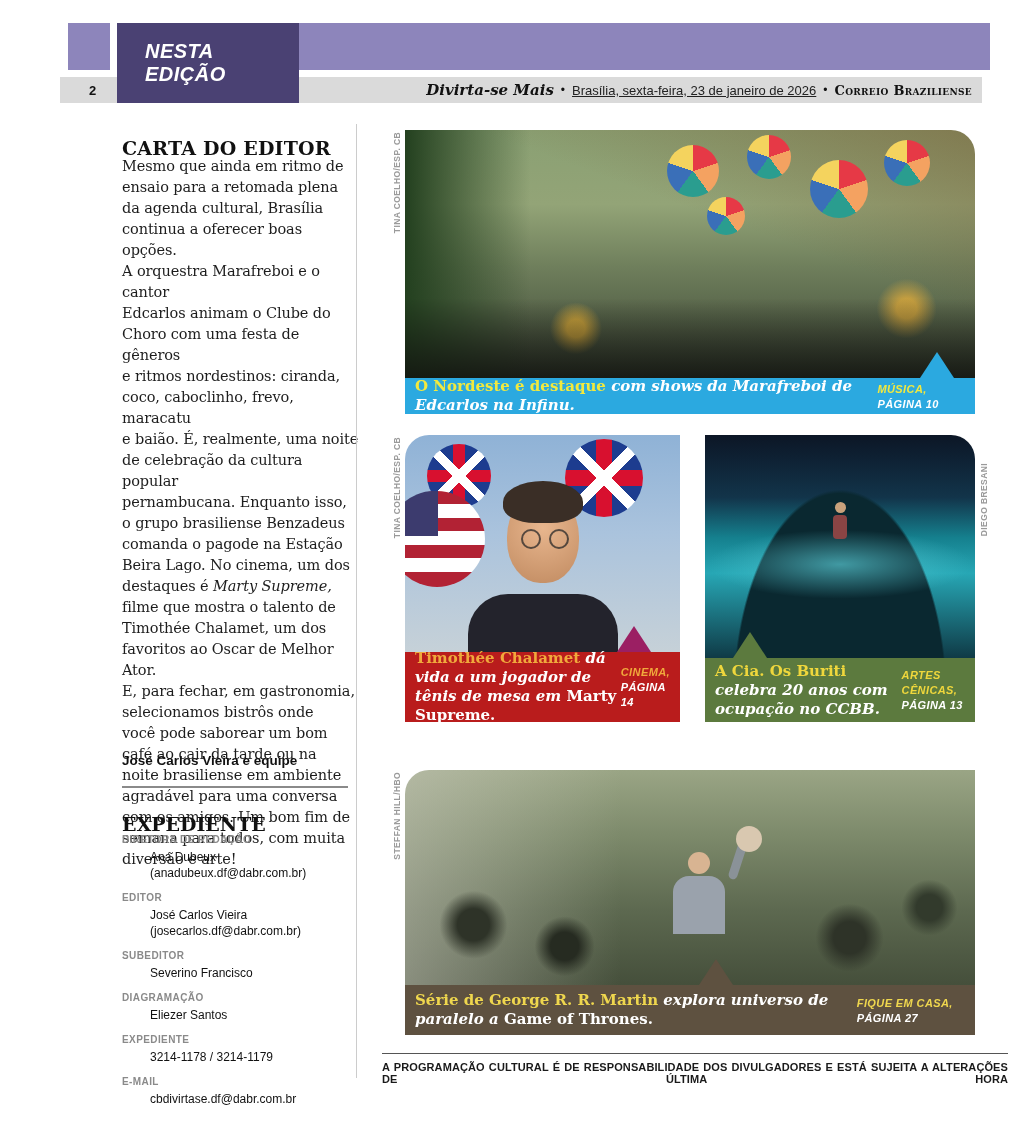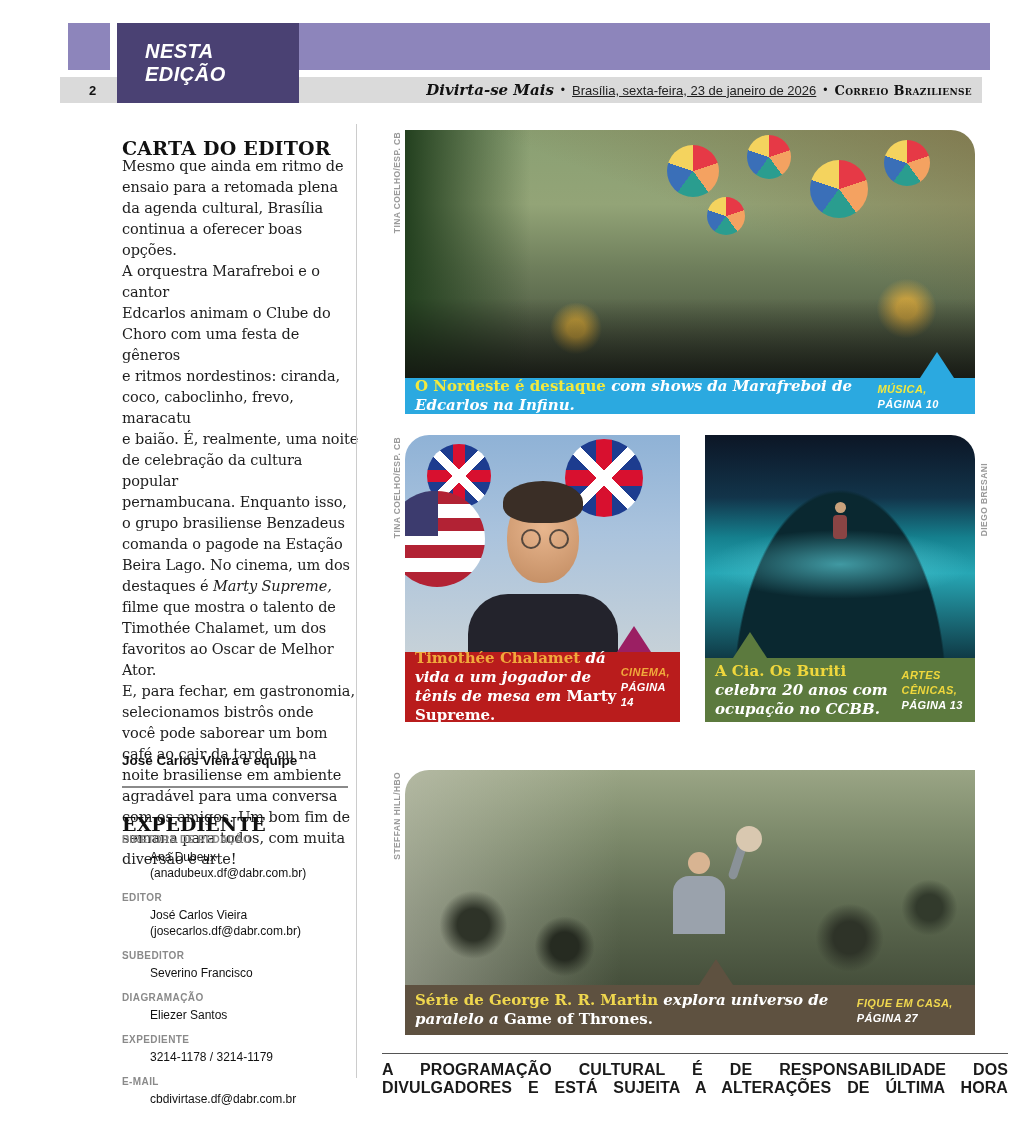--- a/index.html
+++ b/index.html
@@ -114,21 +114,21 @@
   .performer .head{width:11px;height:11px;border-radius:50%;background:#caa27c;margin:0 auto;}
   .performer .body{width:14px;height:24px;border-radius:4px;background:#8a4444;margin:2px auto 0;}
   .hero{position:absolute;left:46%;top:38%;width:64px;height:96px;}
   .hero .head{width:22px;height:22px;border-radius:50%;background:#d8b492;margin:0 auto;}
   .hero .body{width:52px;height:58px;border-radius:16px 16px 0 0;background:#9aa2ac;margin:2px auto 0;}
   .hero .arm{position:absolute;right:-12px;top:-16px;width:9px;height:44px;border-radius:5px;background:#8a9298;transform:rotate(18deg);}
   .kid-head{position:absolute;left:58%;top:26%;width:26px;height:26px;border-radius:50%;background:#d9c8b0;}
 
   
   .foot-rule{position:absolute;left:382px;top:1053px;width:626px;height:1px;background:#555;}
-  .disclaimer{position:absolute;left:382px;top:1061px;width:626px;font-weight:700;font-size:16px;
+  .disclaimer{position:absolute;left:382px;top:1061px;width:626px;font-weight:700;font-size:11px;
               letter-spacing:.1px;color:#1a1a1a;text-align:justify;text-align-last:justify;}
 </style>
 </head>
 <body>
 
 <div class="page">
 
   <div class="hd-square"></div>
   <div class="hd-bar"></div>
   <div class="hd-strip"></div>

